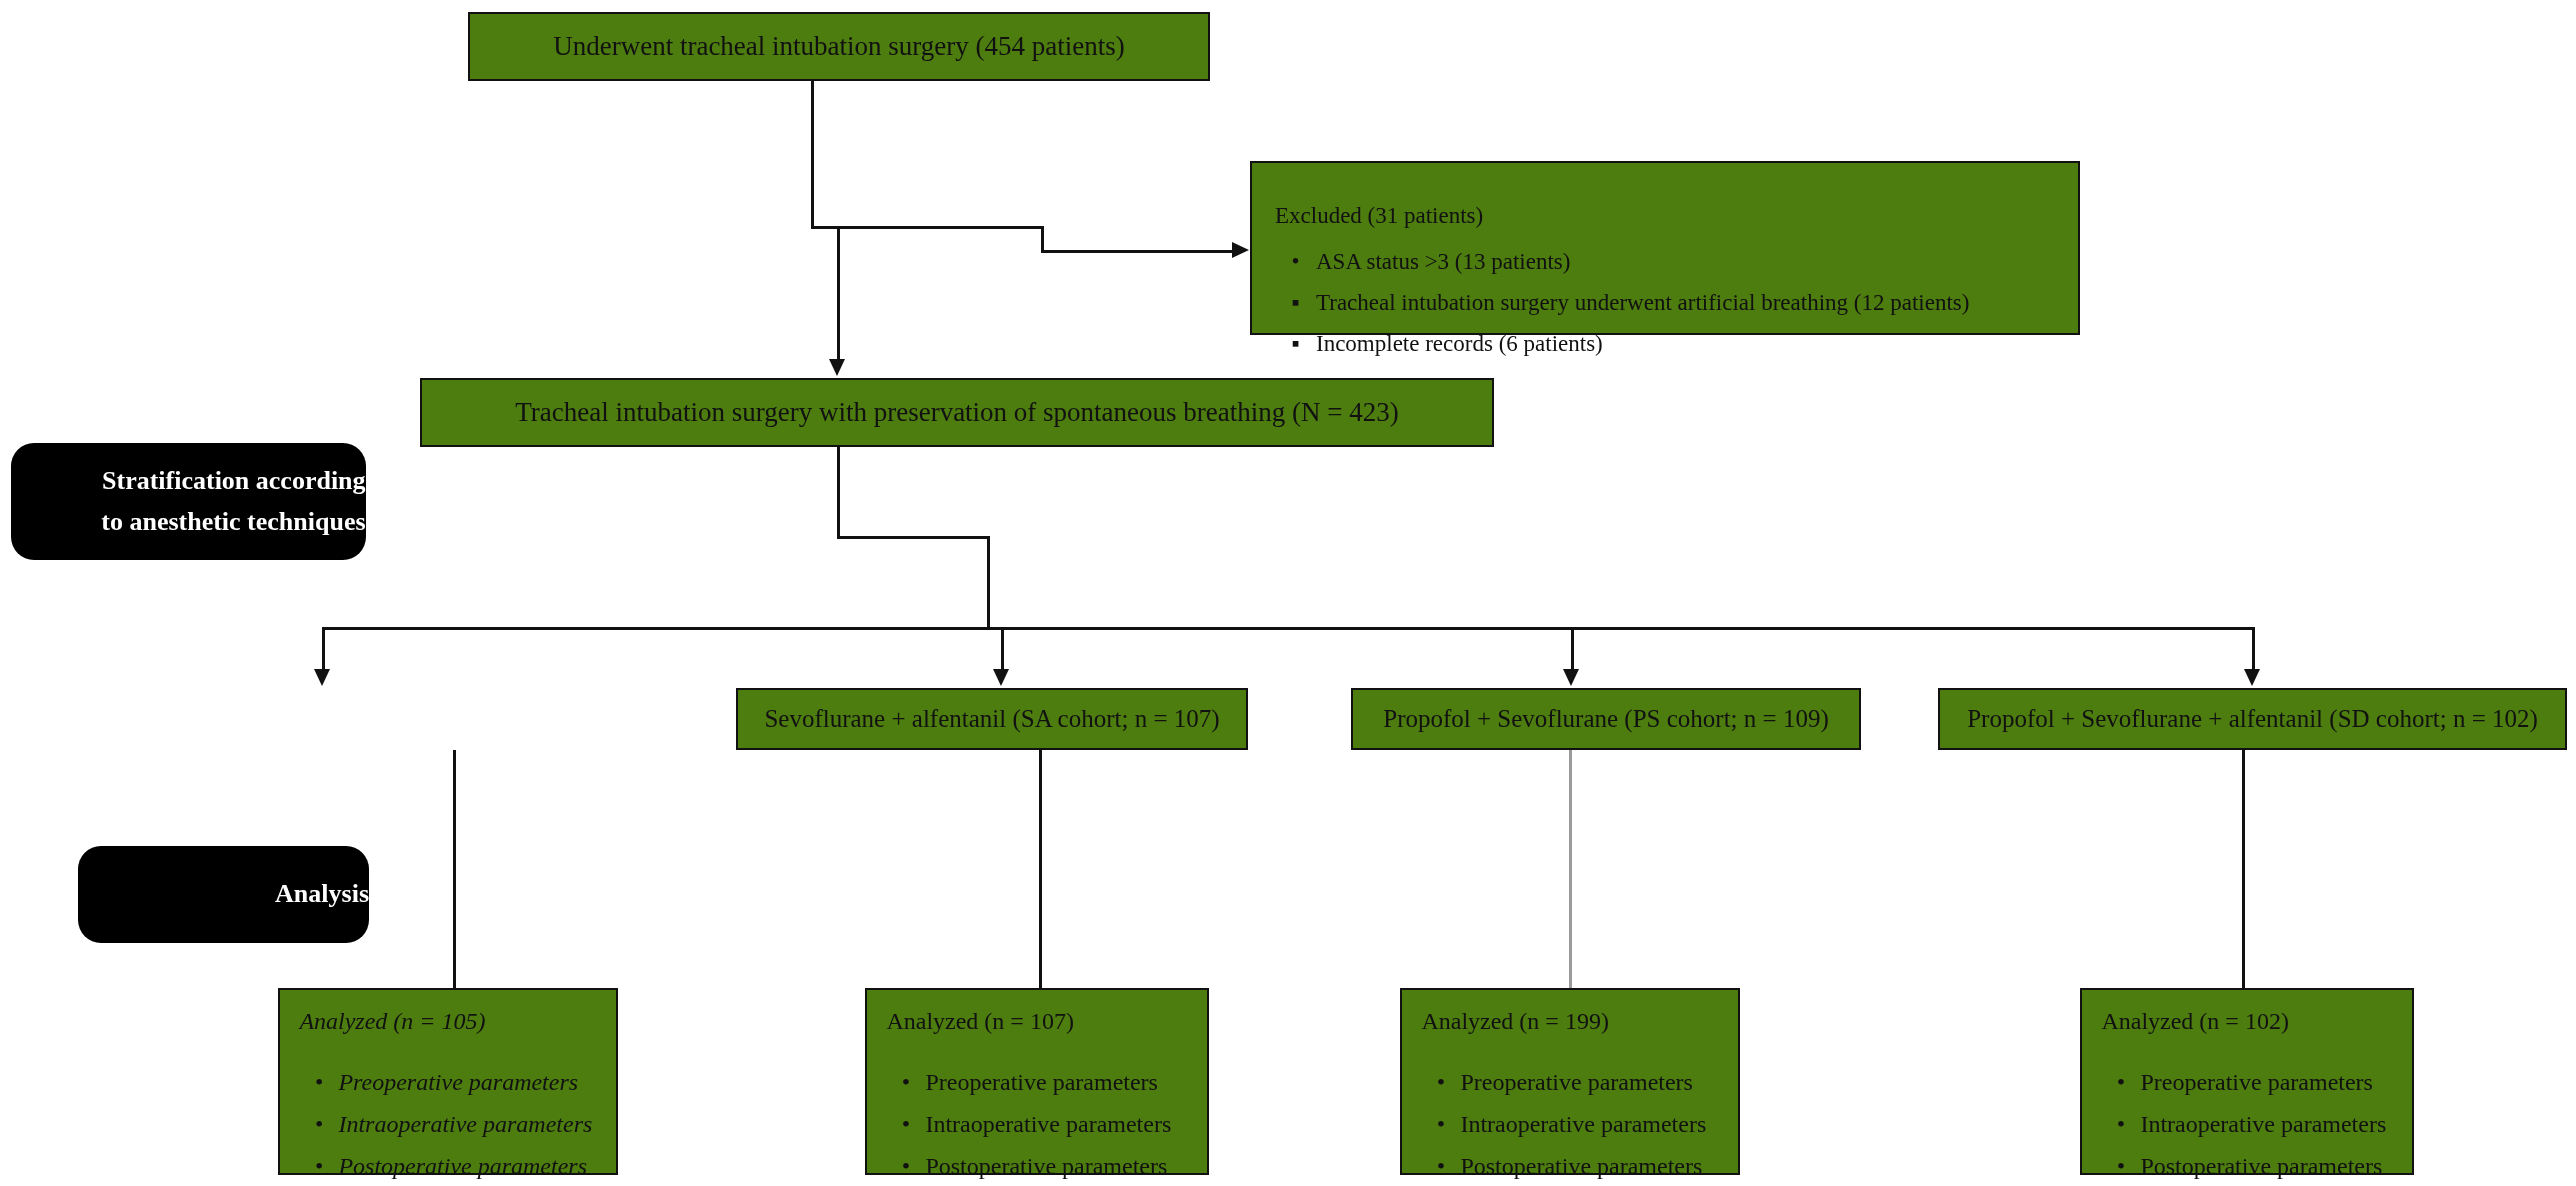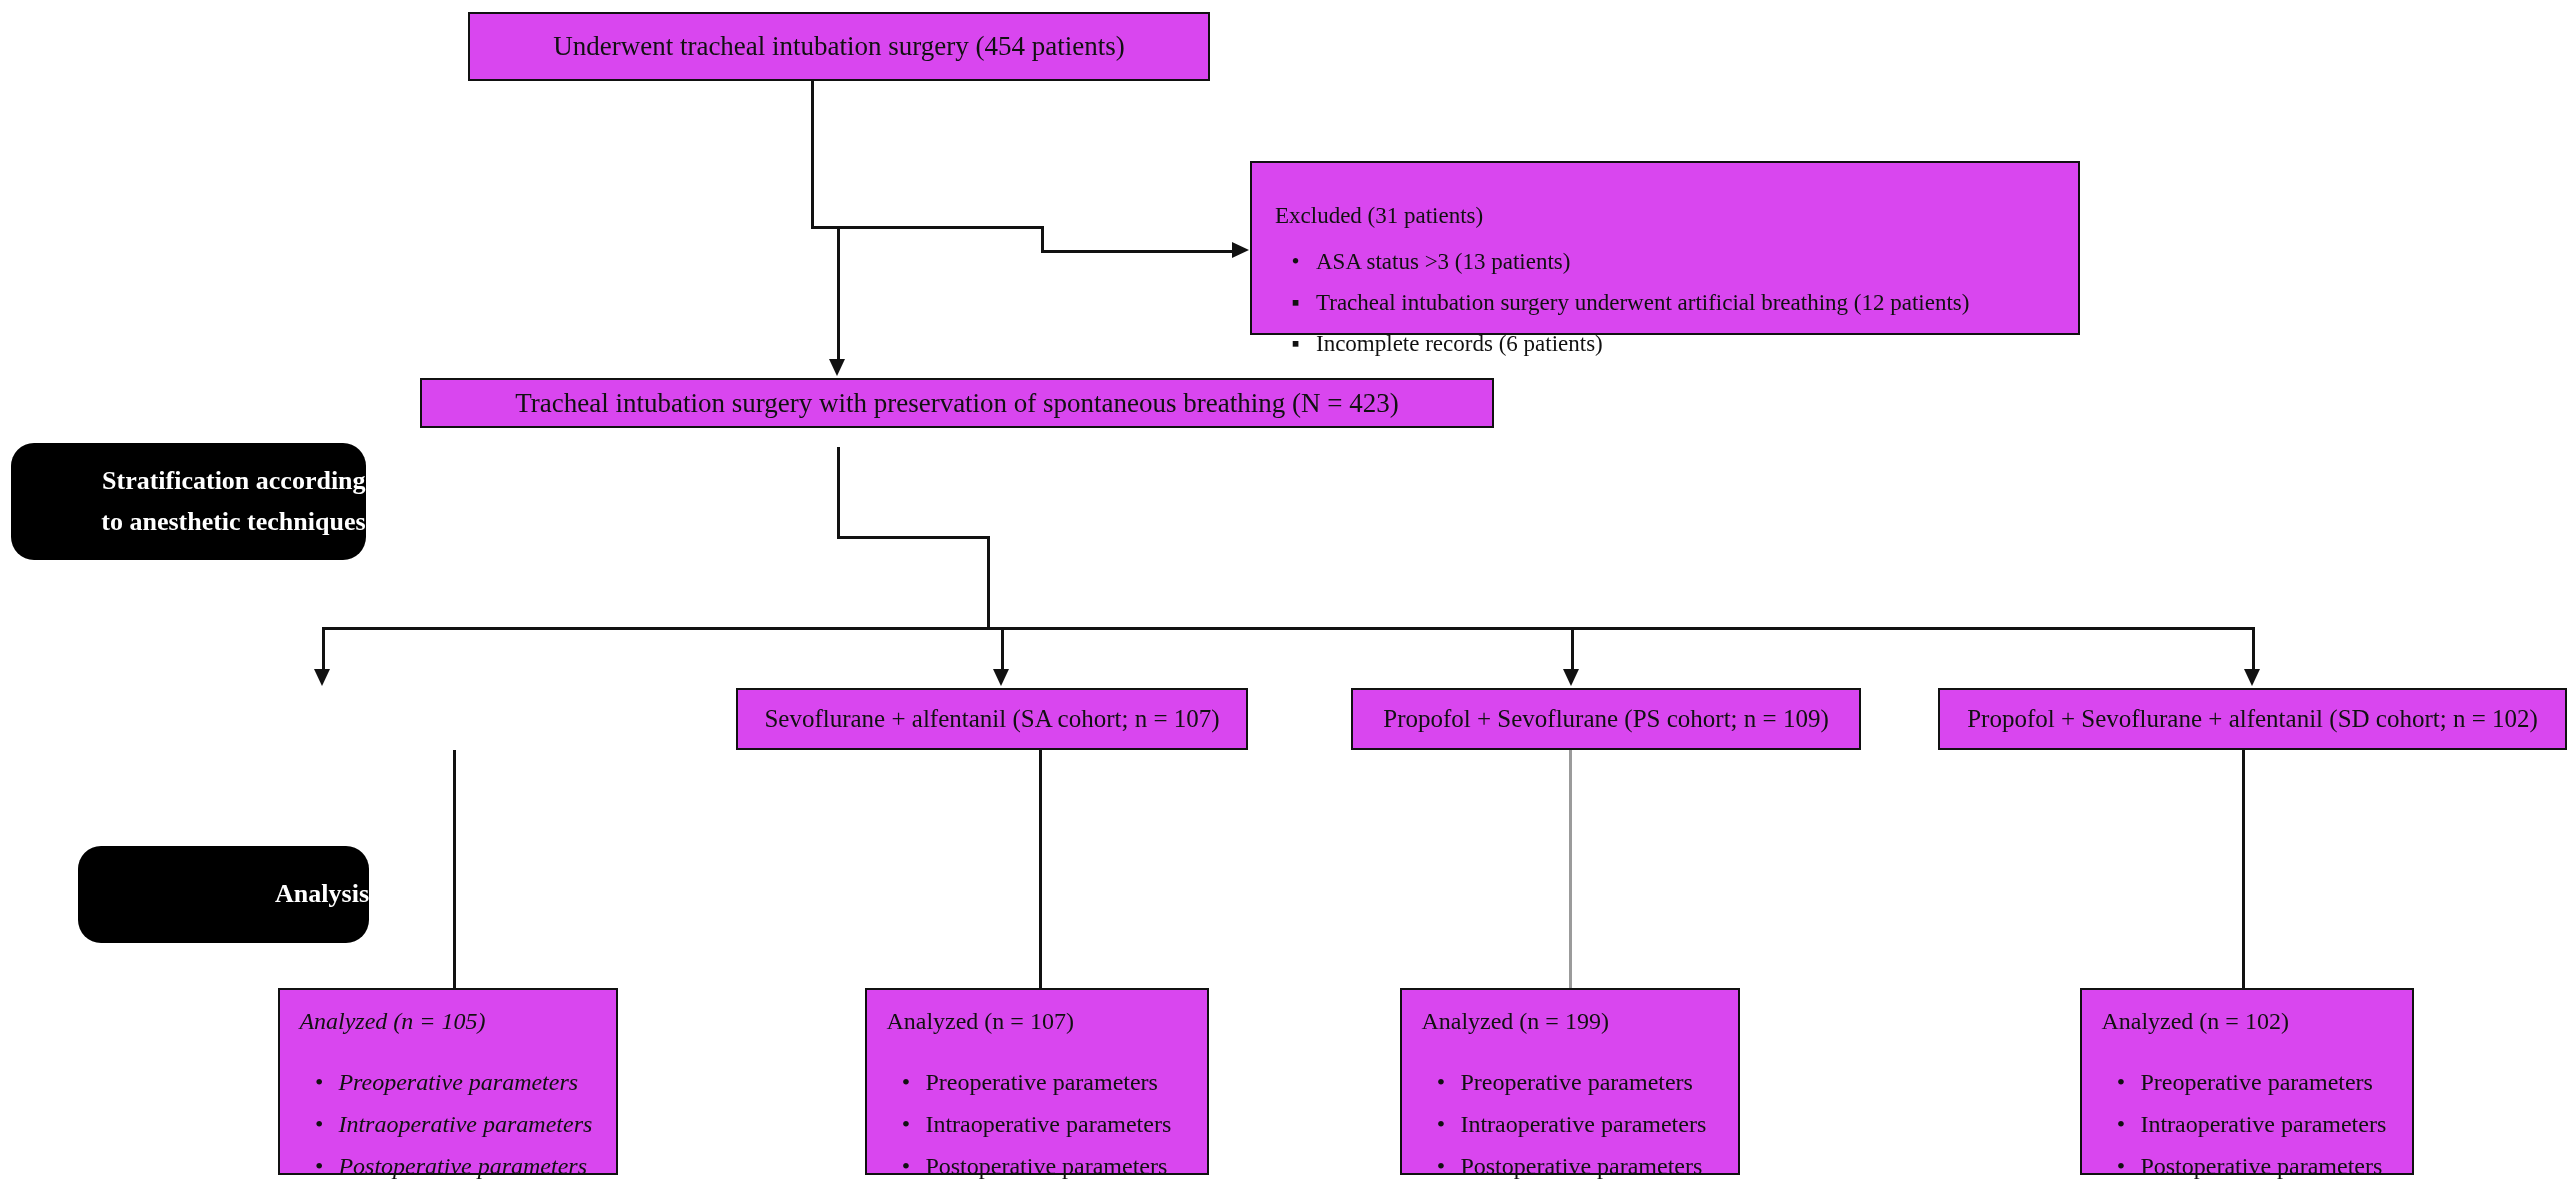--- a/index.html
+++ b/index.html
@@ -6,21 +6,21 @@
   .canvas{
     position:relative;
     width:2576px;height:1186px;
     background:#ffffff;
     font-family:"Liberation Serif","DejaVu Serif",serif;
     color:#111111;
   }
   .box{
     position:absolute;
     border:2.6px solid #111111;
-    background:#d946ef;
+    background:#4d7c0f;
     box-sizing:border-box;
   }
   .center{
     display:flex;align-items:center;justify-content:center;
     text-align:center;
   }
   .vline,.hline{position:absolute;background:#111111;}
   .vline.light{background:#9b9b9b;}
   .arrow-down{
     position:absolute;width:0;height:0;
@@ -80,21 +80,21 @@
         <span class="marker">▪</span>
         <span>Tracheal intubation surgery underwent artificial breathing (12 patients)</span>
       </div>
       <div class="bullet-row">
         <span class="marker">▪</span>
         <span>Incomplete records (6 patients)</span>
       </div>
     </div>
   </div>
 
-  <div class="box center font-lg" style="left:420px;top:378px;width:1074px;height:50px;">
+  <div class="box center font-lg" style="left:420px;top:378px;width:1074px;height:69px;">
     <span>Tracheal intubation surgery with preservation of spontaneous breathing (N = 423)</span>
   </div>
 
   <div class="pill" style="left:10.6px;top:443px;width:355px;height:117px;">
     <span>Stratification according</span>
     <span>to anesthetic techniques</span>
   </div>
 
   <div class="vline" style="left:837px;top:447px;width:2.6px;height:92px;"></div>
   <div class="hline" style="left:837px;top:536px;width:153px;height:2.6px;"></div>

